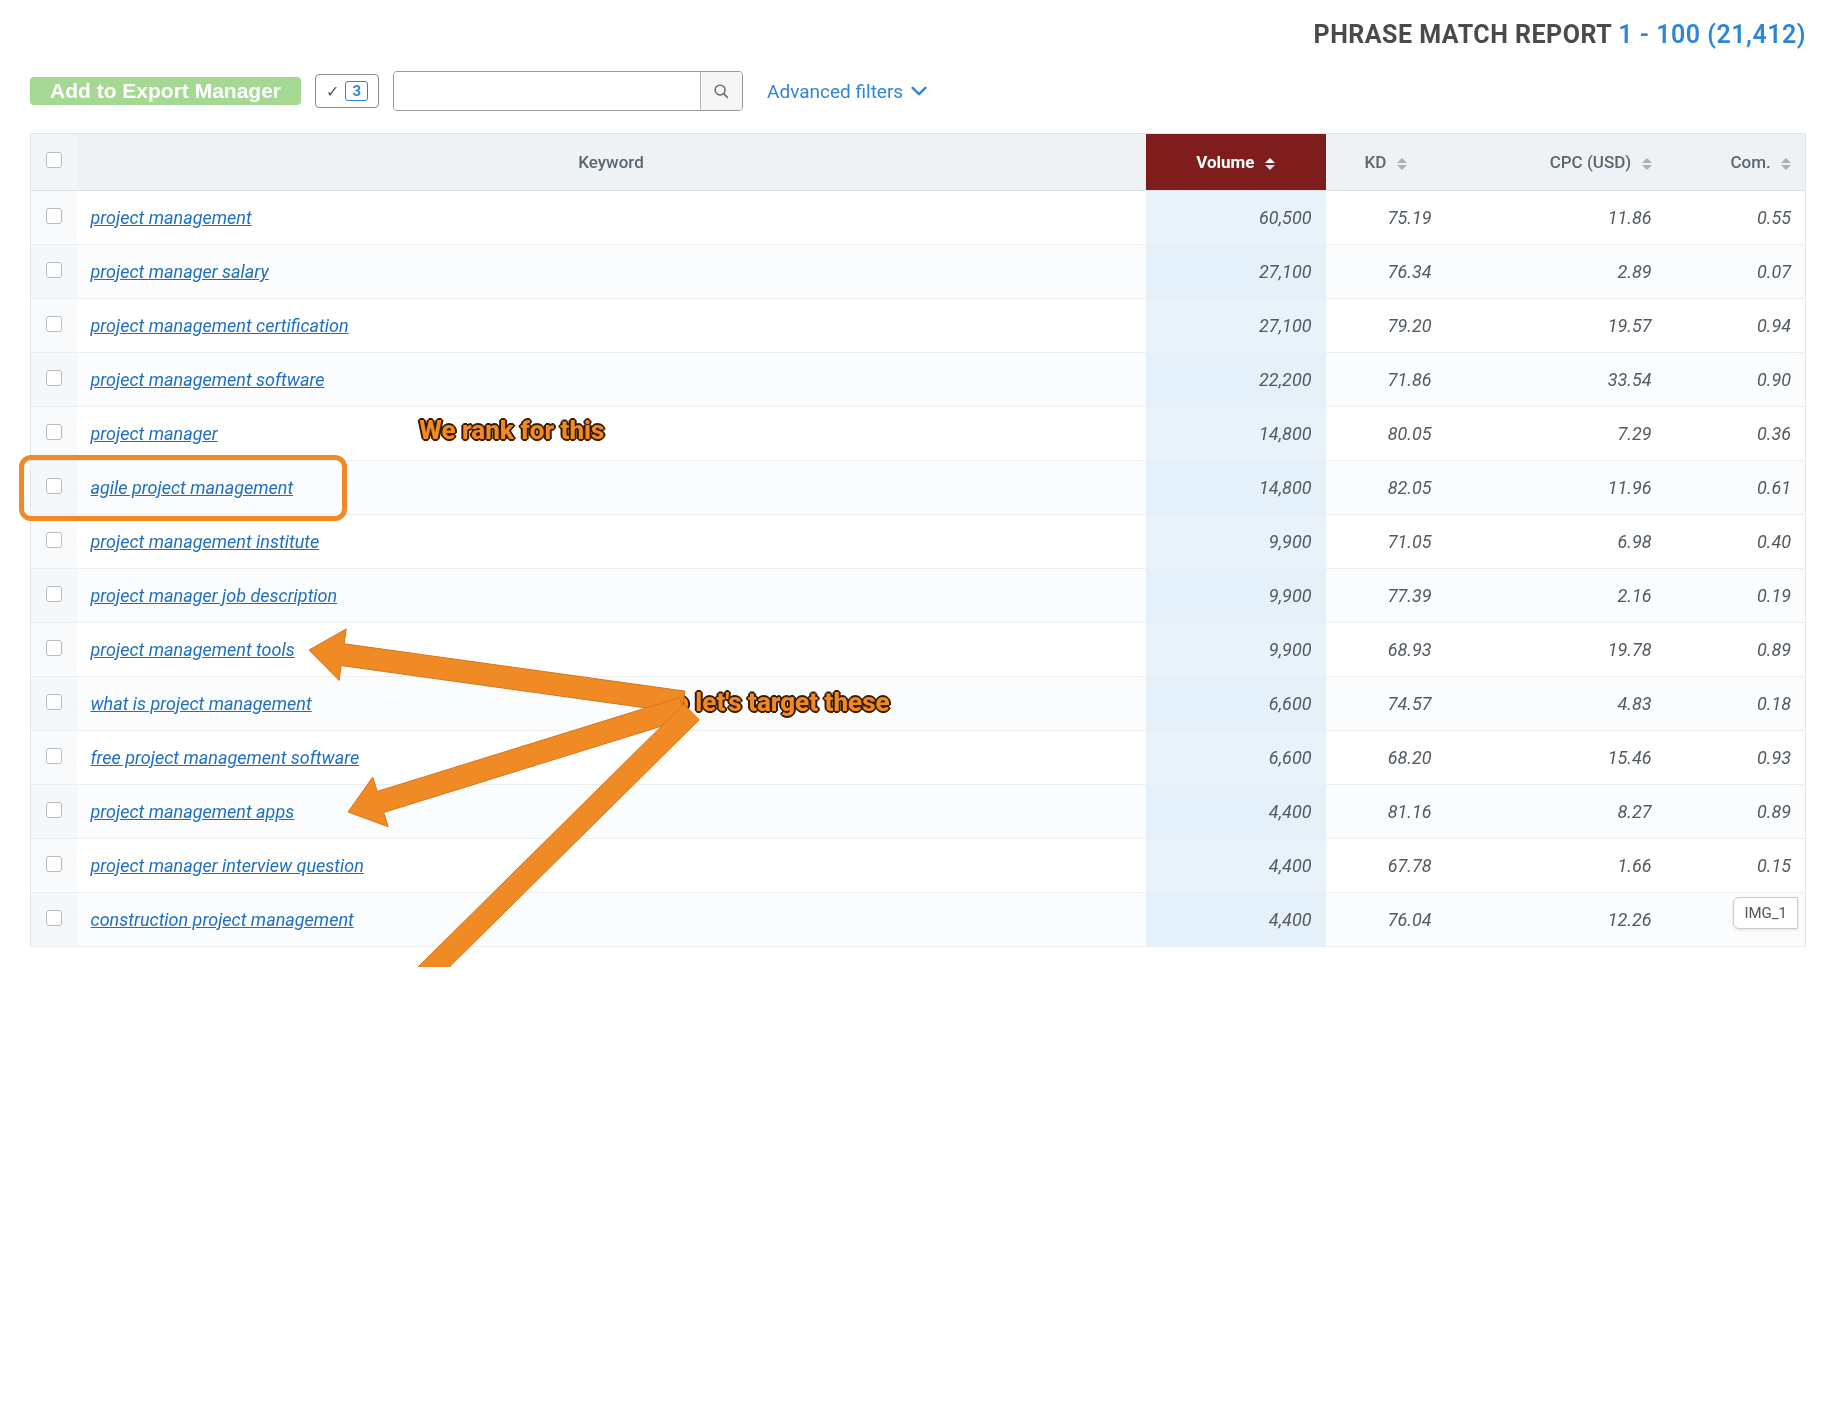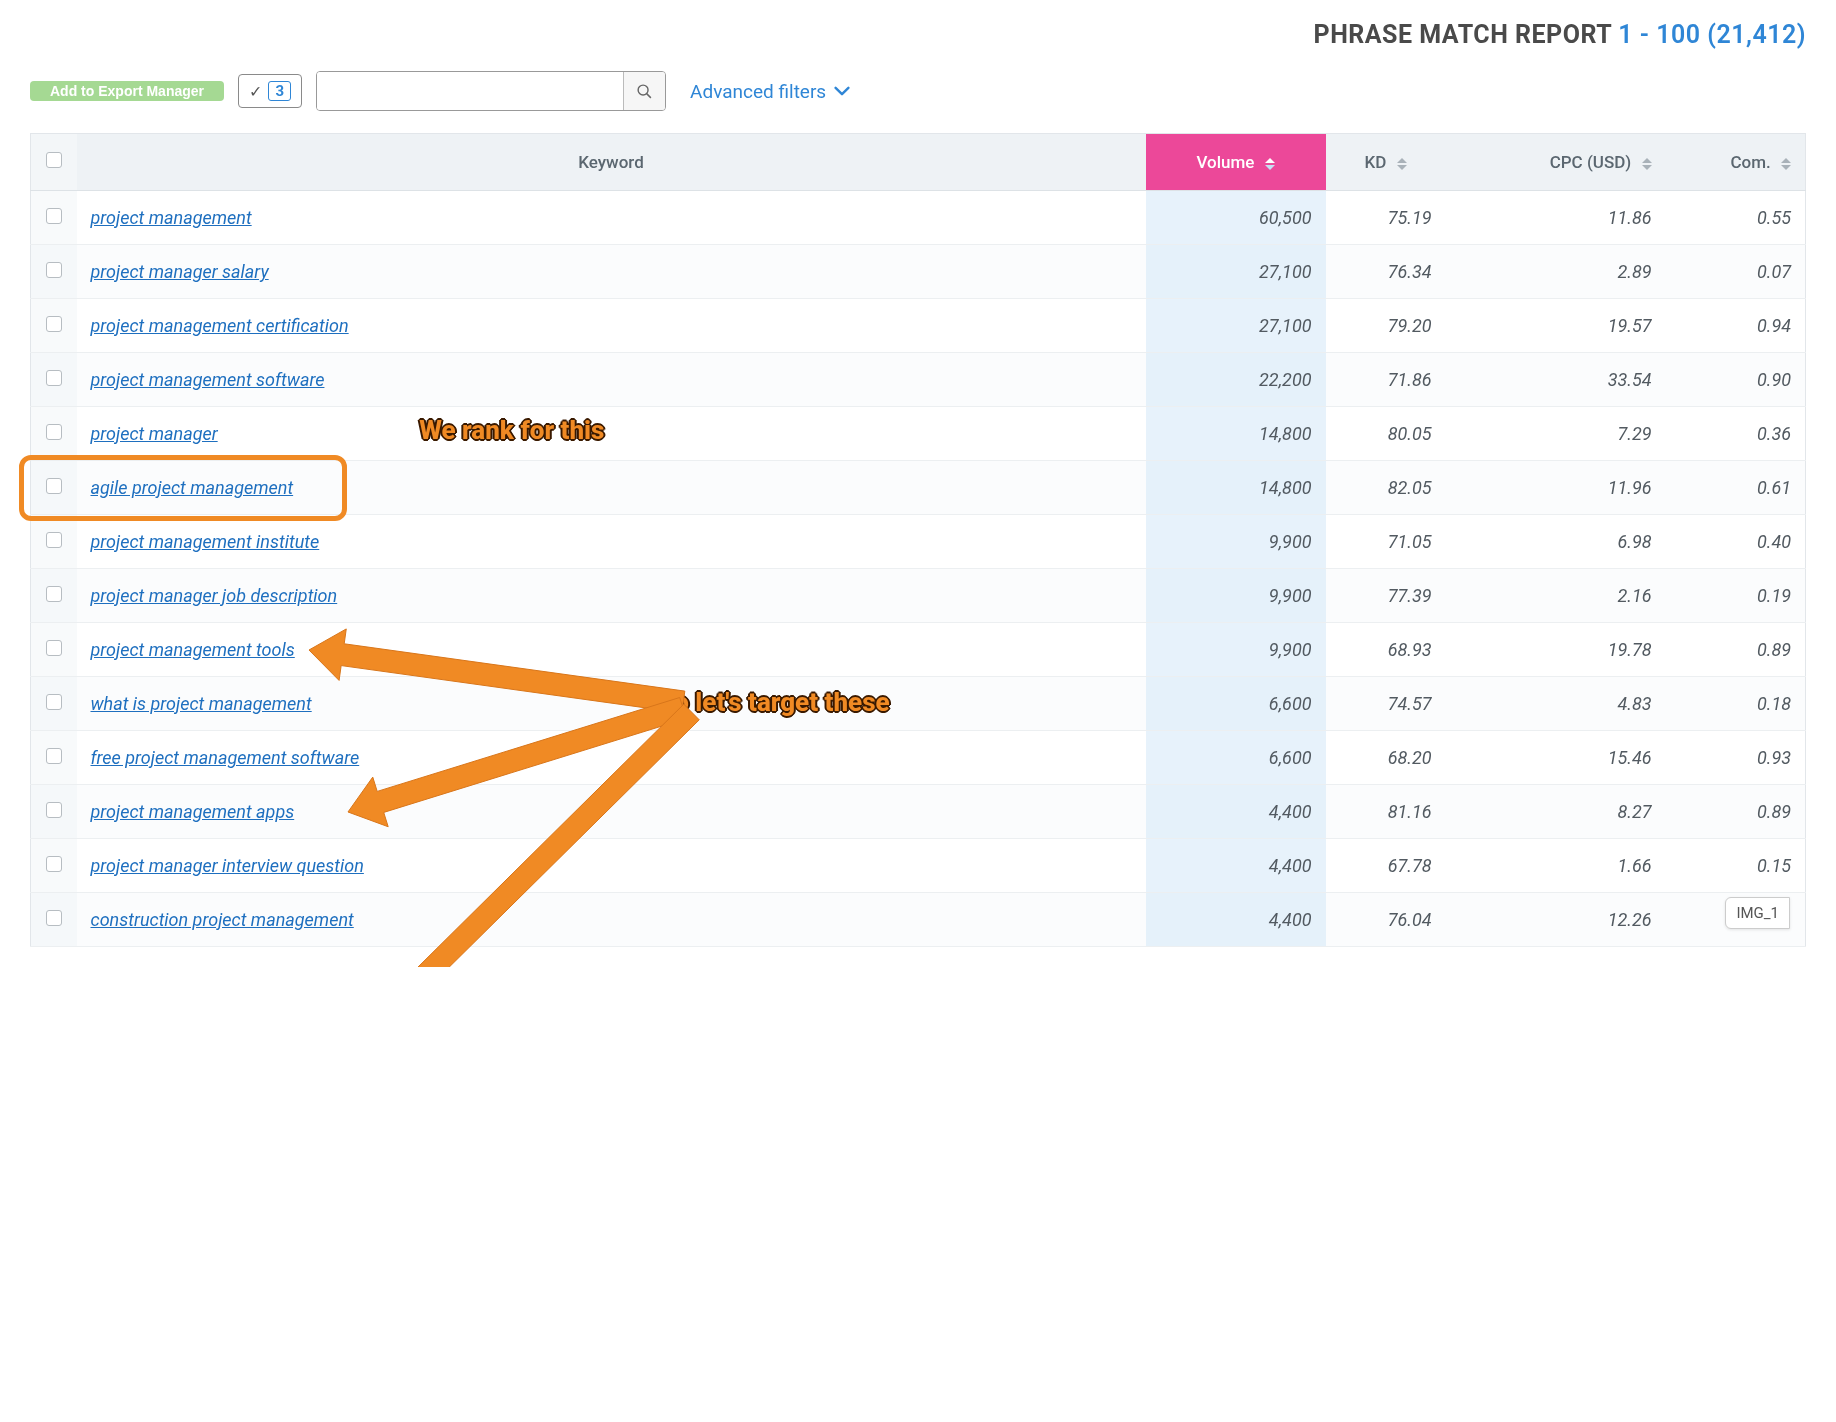--- a/index.html
+++ b/index.html
@@ -27,21 +27,21 @@
     align-items: center;
     gap: 14px;
     margin-bottom: 22px;
   }
   .btn-export {
     background: #a5d993;
     color: #fff;
     border: none;
     border-radius: 4px;
     padding: 2px 20px;
-    font-size: 14px;
+    font-size: 21px;
     font-weight: 600;
     cursor: pointer;
   }
   .select-count {
     display: flex;
     align-items: center;
     border: 1px solid #8a8a8a;
     border-radius: 4px;
     padding: 6px 10px;
     gap: 6px;
@@ -104,22 +104,23 @@
   }
   thead th {
     background: #eef2f5;
     color: #5b6770;
     font-weight: 500;
     font-size: 17px;
     padding: 18px 14px;
     border-bottom: 1px solid #dde2e6;
   }
   th.vol-col {
-    background: #ec4899;
+    background: #7f1d1d;
     color: #fff;
+    font-weight: bold;
   }
   th .sort {
     display: inline-flex;
     flex-direction: column;
     margin-left: 6px;
     vertical-align: middle;
   }
   th .sort span {
     width: 0; height: 0;
     border-left: 5px solid transparent;
@@ -182,21 +183,21 @@
       0 -2px 0 #3a1a00, 0 2px 0 #3a1a00;
     pointer-events: none;
   }
   .arrow {
     position: absolute;
     pointer-events: none;
   }
   .page-wrap { position: relative; }
   .img-chip {
     position: absolute;
-    right: 16px;
+    right: 8px;
     bottom: 18px;
     background: #fff;
     border: 1px solid #ccc;
     border-radius: 6px 0 0 6px;
     padding: 6px 10px;
     font-size: 15px;
     color: #555;
     box-shadow: 0 1px 3px rgba(0,0,0,0.1);
   }
 </style>

